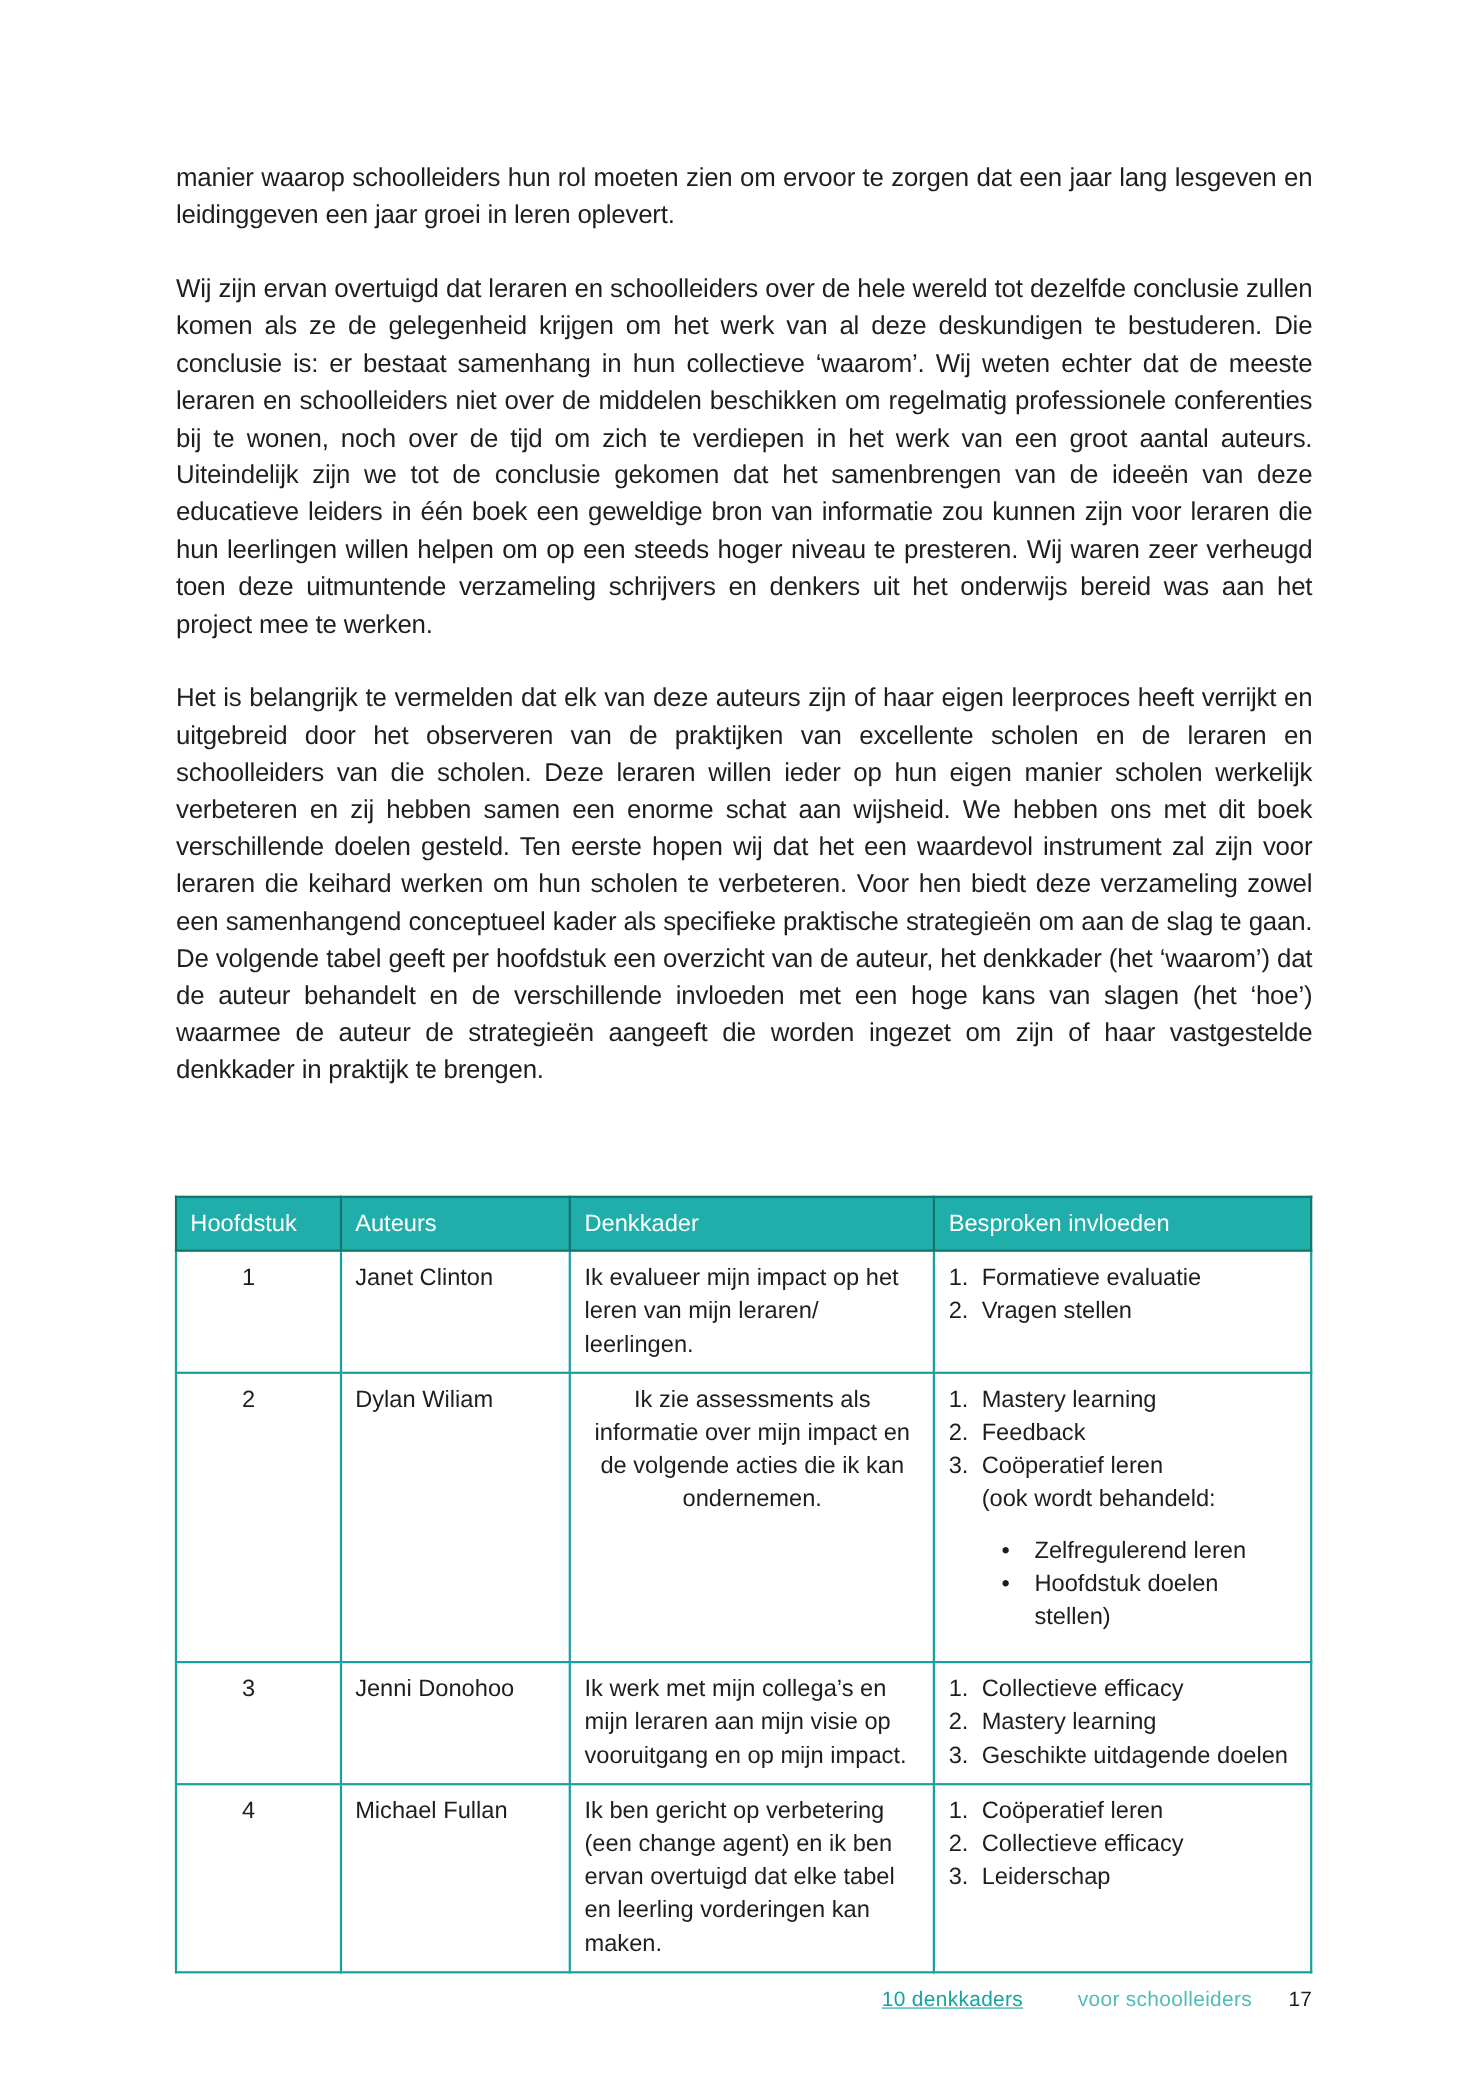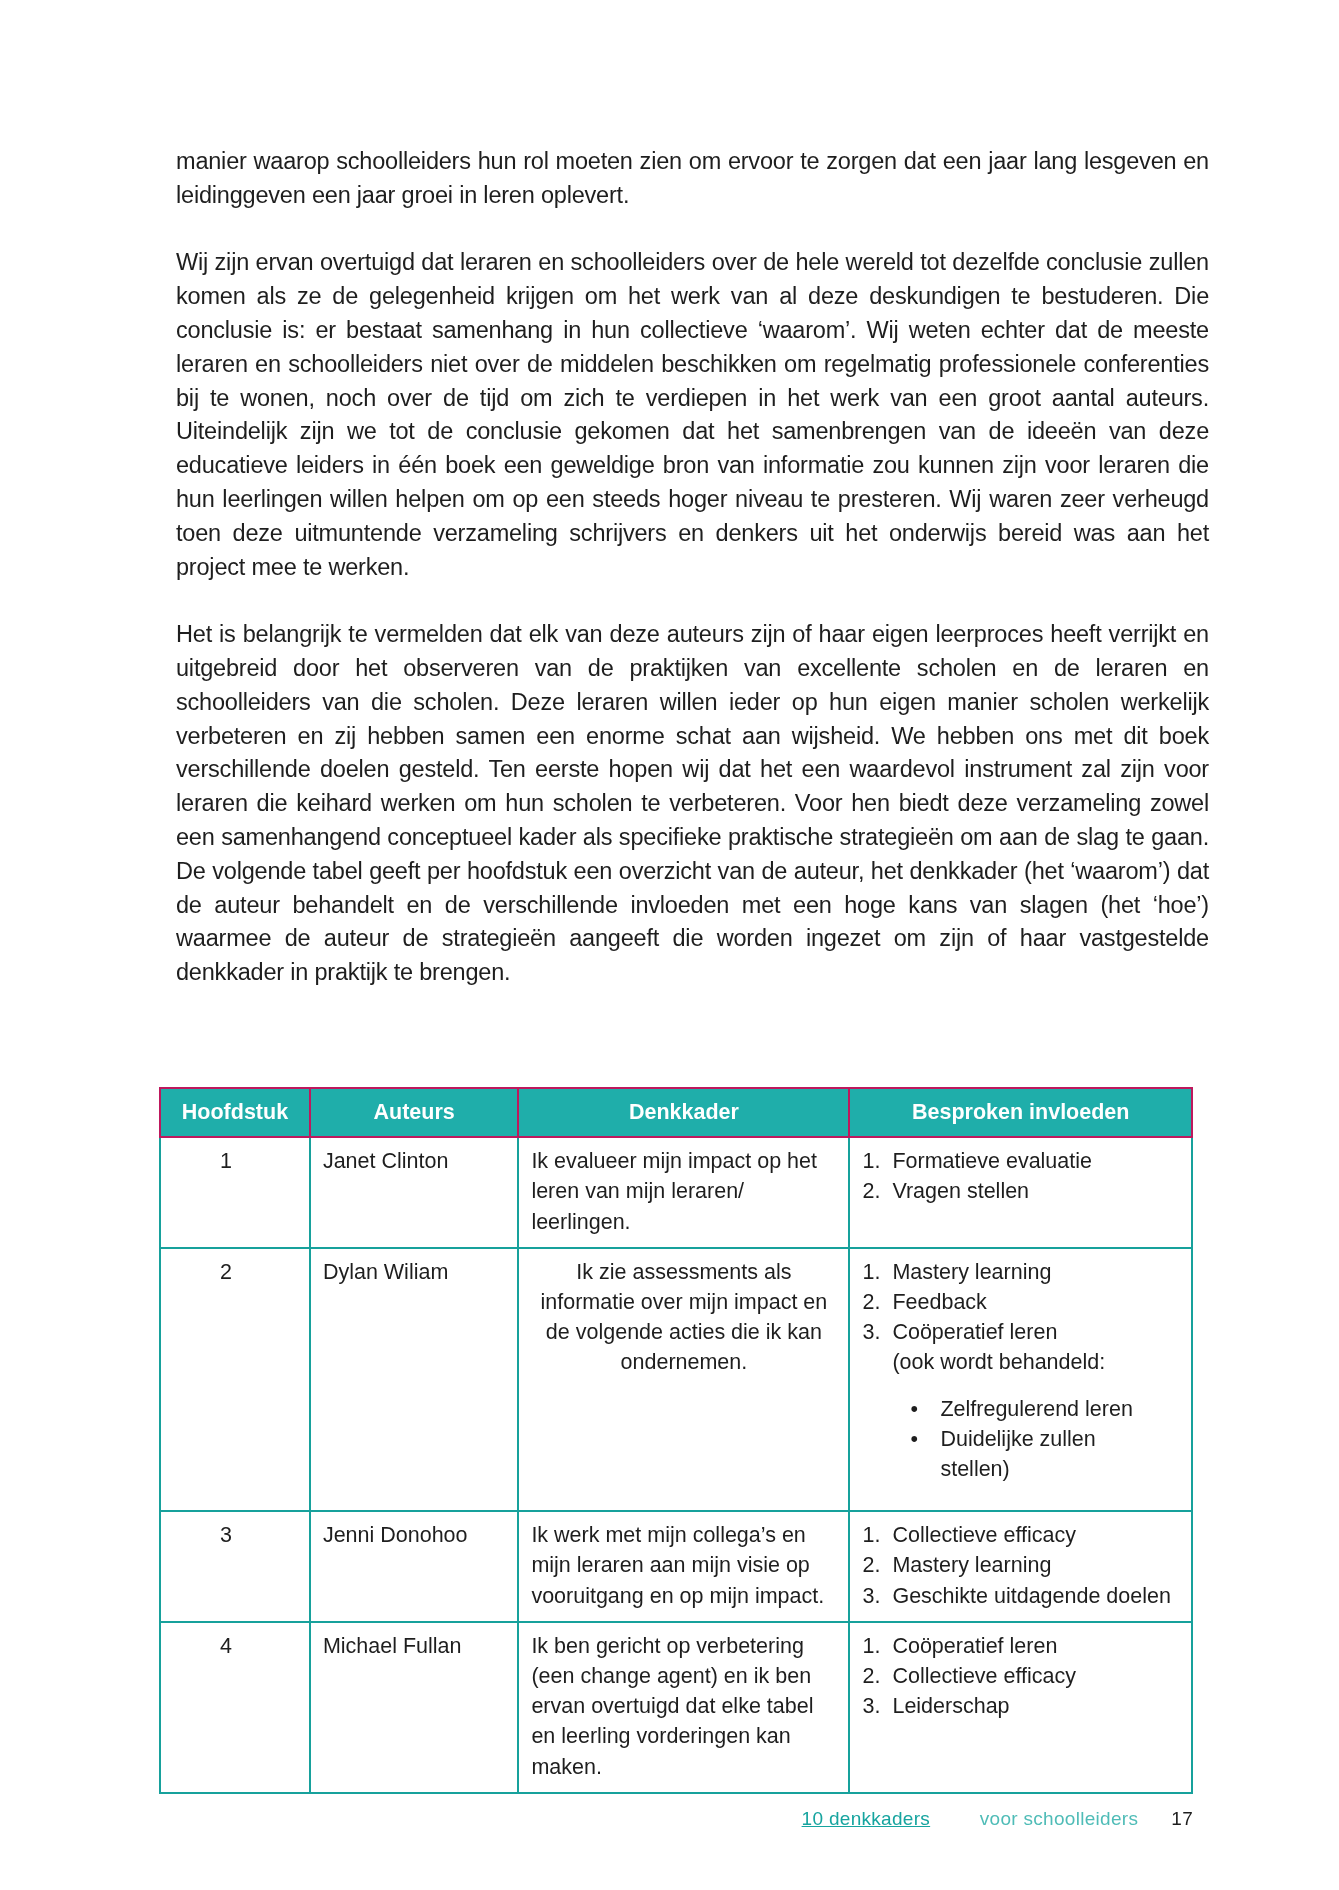--- a/index.html
+++ b/index.html
@@ -1,24 +1,24 @@
 <!DOCTYPE html>
 <html><head>
 <meta charset="utf-8">
 <style>
   html, body { margin: 0; padding: 0; background: #ffffff; }
   body { width: 1339px; height: 1890px; position: relative; overflow: hidden;
          font-family: "Liberation Sans", sans-serif; color: #1e1e1e; }
-  .body-text { position: absolute; left: 176px; width: 1033px; font-size: 23.5px;
+  .body-text { position: absolute; left: 160px; width: 1033px; font-size: 23.5px;
                line-height: 33.8px; text-align: justify; letter-spacing: -0.2px; }
   .body-text p { margin: 0 0 33.8px 0; }
   .table-wrap { position: absolute; left: 159px; top: 1087px; width: 1034px; }
   table { border-collapse: collapse; width: 100%; font-size: 21.5px; line-height: 30.2px; }
-  th { background: #1faeaa; color: #ffffff; font-weight: bold; text-align: center;
-       padding: 8px 12px 9px 12px; border: 2px solid #be185d; }
+  th { background: #1faeaa; color: #ffffff; font-weight: normal; text-align: left;
+       padding: 8px 12px 9px 12px; border: 2px solid #0f766e; }
   td { border: 2px solid #17a19c; vertical-align: top; padding: 8px 12px 10px 12px; color: #1e1e1e; }
   td.num { text-align: center; padding-left: 0; padding-right: 18px; }
   col.c1 { width: 150px; } col.c2 { width: 209px; } col.c3 { width: 332px; } col.c4 { width: 343px; }
   ol.infl { margin: 0; padding: 0; list-style: none; }
   ol.infl li { position: relative; padding-left: 30px; }
   ol.infl li .n { position: absolute; left: 0; }
   ul.sub { margin: 16px; padding: 0; list-style: none; }
   ul.sub li { position: relative; padding-left: 62px; }
   ul.sub li::before { content: "\2022"; position: absolute; left: 32px; }
   .note { padding-left: 30px; display: block; }
@@ -71,21 +71,21 @@
         <td style="hyphens:manual;text-align:center;">Ik zie assessments als informatie over mijn impact en de volgende acties die ik kan ondernemen.</td>
         <td>
           <ol class="infl">
             <li><span class="n">1.</span><span>Mastery learning</span></li>
             <li><span class="n">2.</span><span>Feedback</span></li>
             <li><span class="n">3.</span><span>Coöperatief leren</span></li>
           </ol>
           <span class="note">(ook wordt behandeld:</span>
           <ul class="sub">
             <li>Zelfregulerend leren</li>
-            <li>Duidelijke zullen stellen)</li>
+            <li>Hoofdstuk doelen stellen)</li>
           </ul>
         </td>
       </tr>
       <tr>
         <td class="num">3</td>
         <td>Jenni Donohoo</td>
         <td>Ik werk met mijn collega’s en mijn leraren aan mijn visie op vooruitgang en op mijn impact.</td>
         <td>
           <ol class="infl">
             <li><span class="n">1.</span><span>Collectieve efficacy</span></li>

